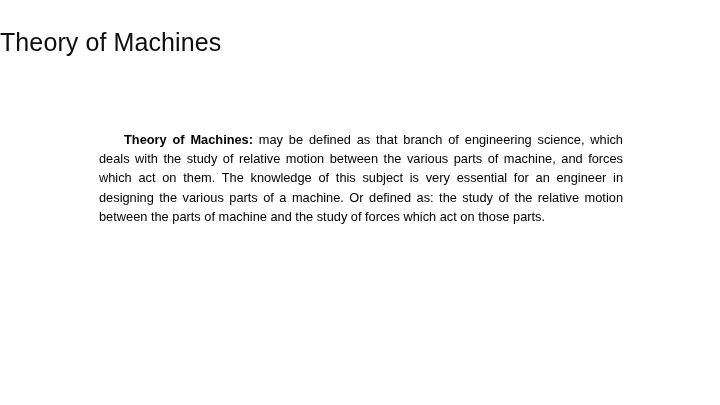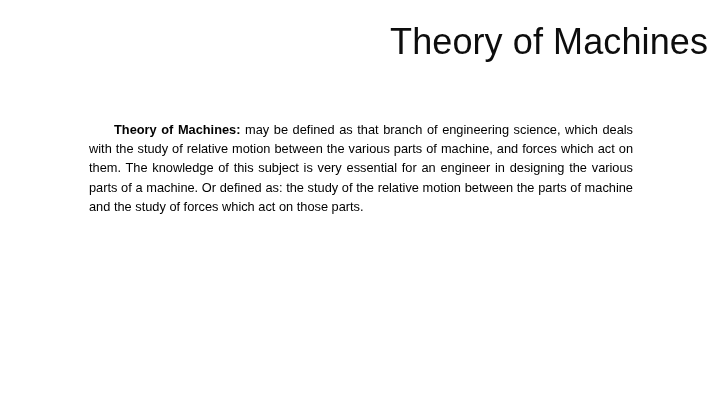--- a/index.html
+++ b/index.html
@@ -22,22 +22,22 @@
     height: 405px;
     background: #ffffff;
   }
 
   
   .slide-title {
     position: absolute;
     left: 0;
     top: 22px;
     width: 708px;
-    text-align: right;
-    font-size: 36px;
+    text-align: left;
+    font-size: 25px;
     font-weight: 300;
     line-height: 40px;
     letter-spacing: 0.1px;
     color: #0d0d0d;
     white-space: nowrap;
   }
 
   
   .body-block {
     position: absolute;
@@ -53,21 +53,21 @@
     color: #000000;
     margin: 0;
     text-align: left;
   }
 
   .spacer-line {
     height: 36px;
   }
 
   .body-paragraph {
-    margin: 0;
+    margin: 10px;
     font-size: 12.8px;
     font-weight: normal;
     line-height: 19.2px;
     color: #000000;
     text-align: justify;
     text-justify: inter-word;
     text-indent: 25px;
     hyphens: none;
   }
 

